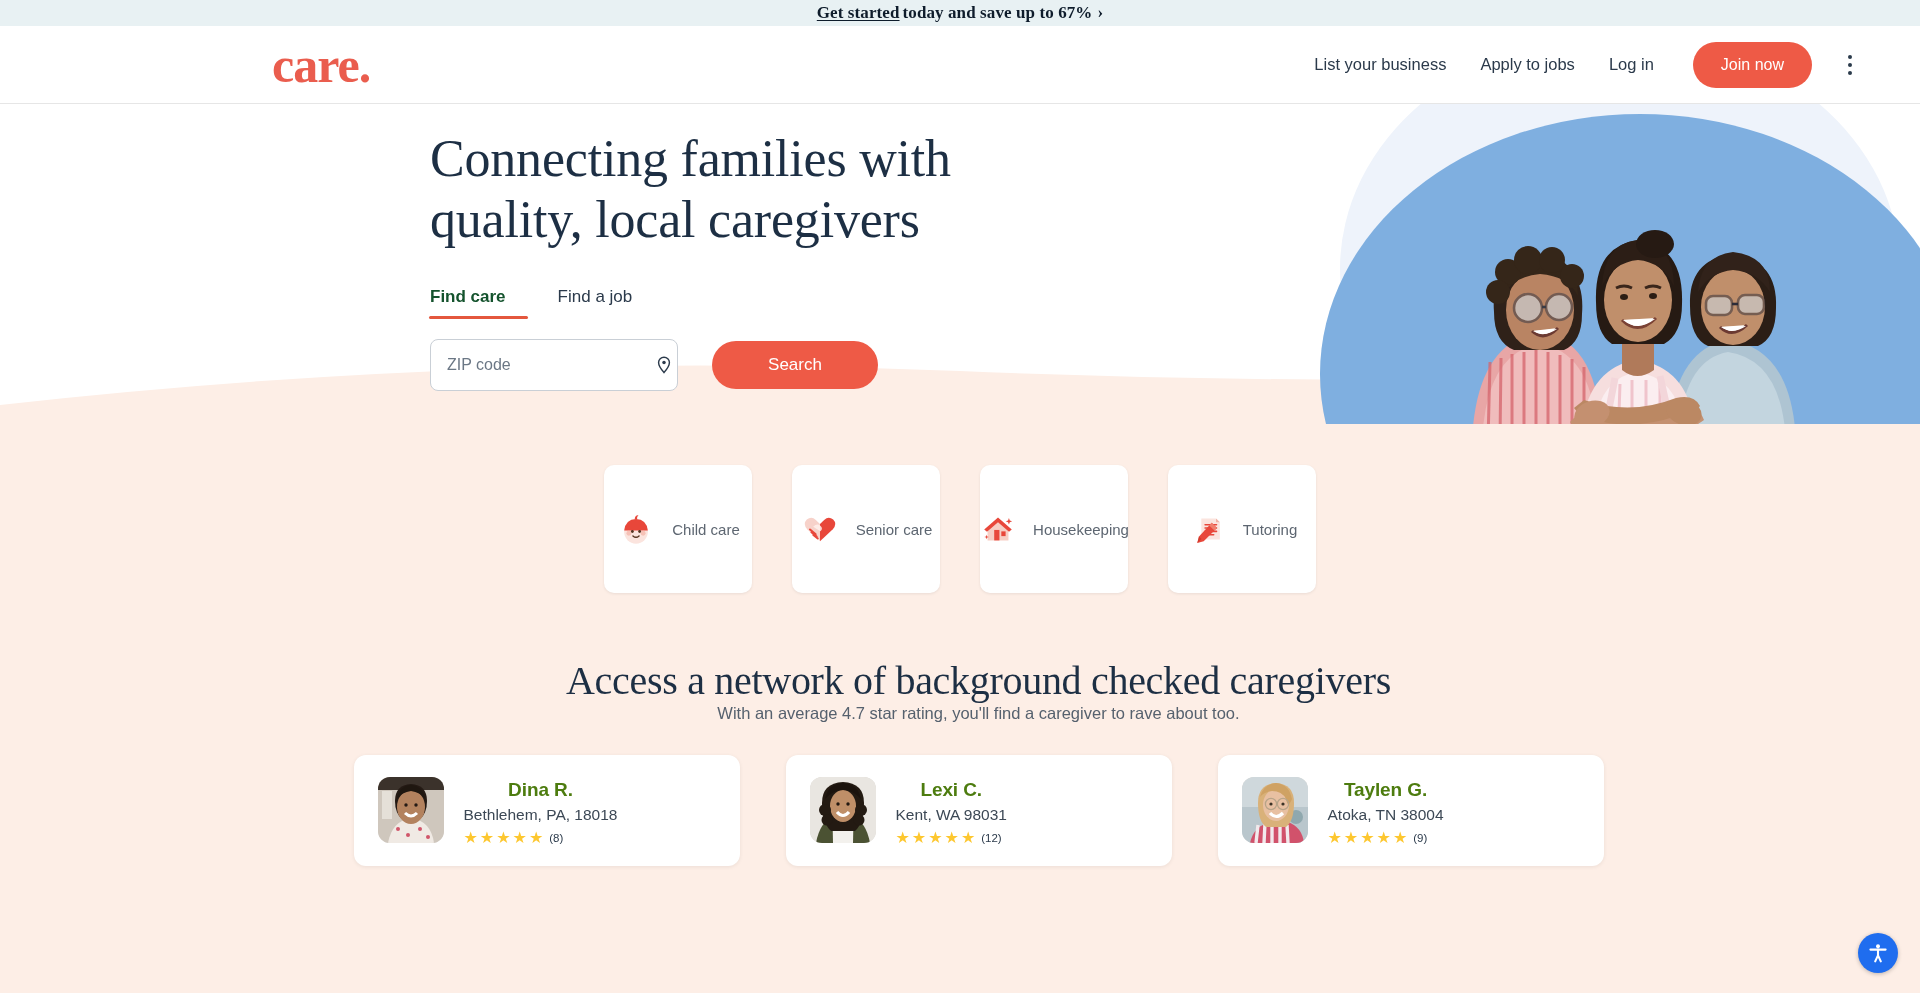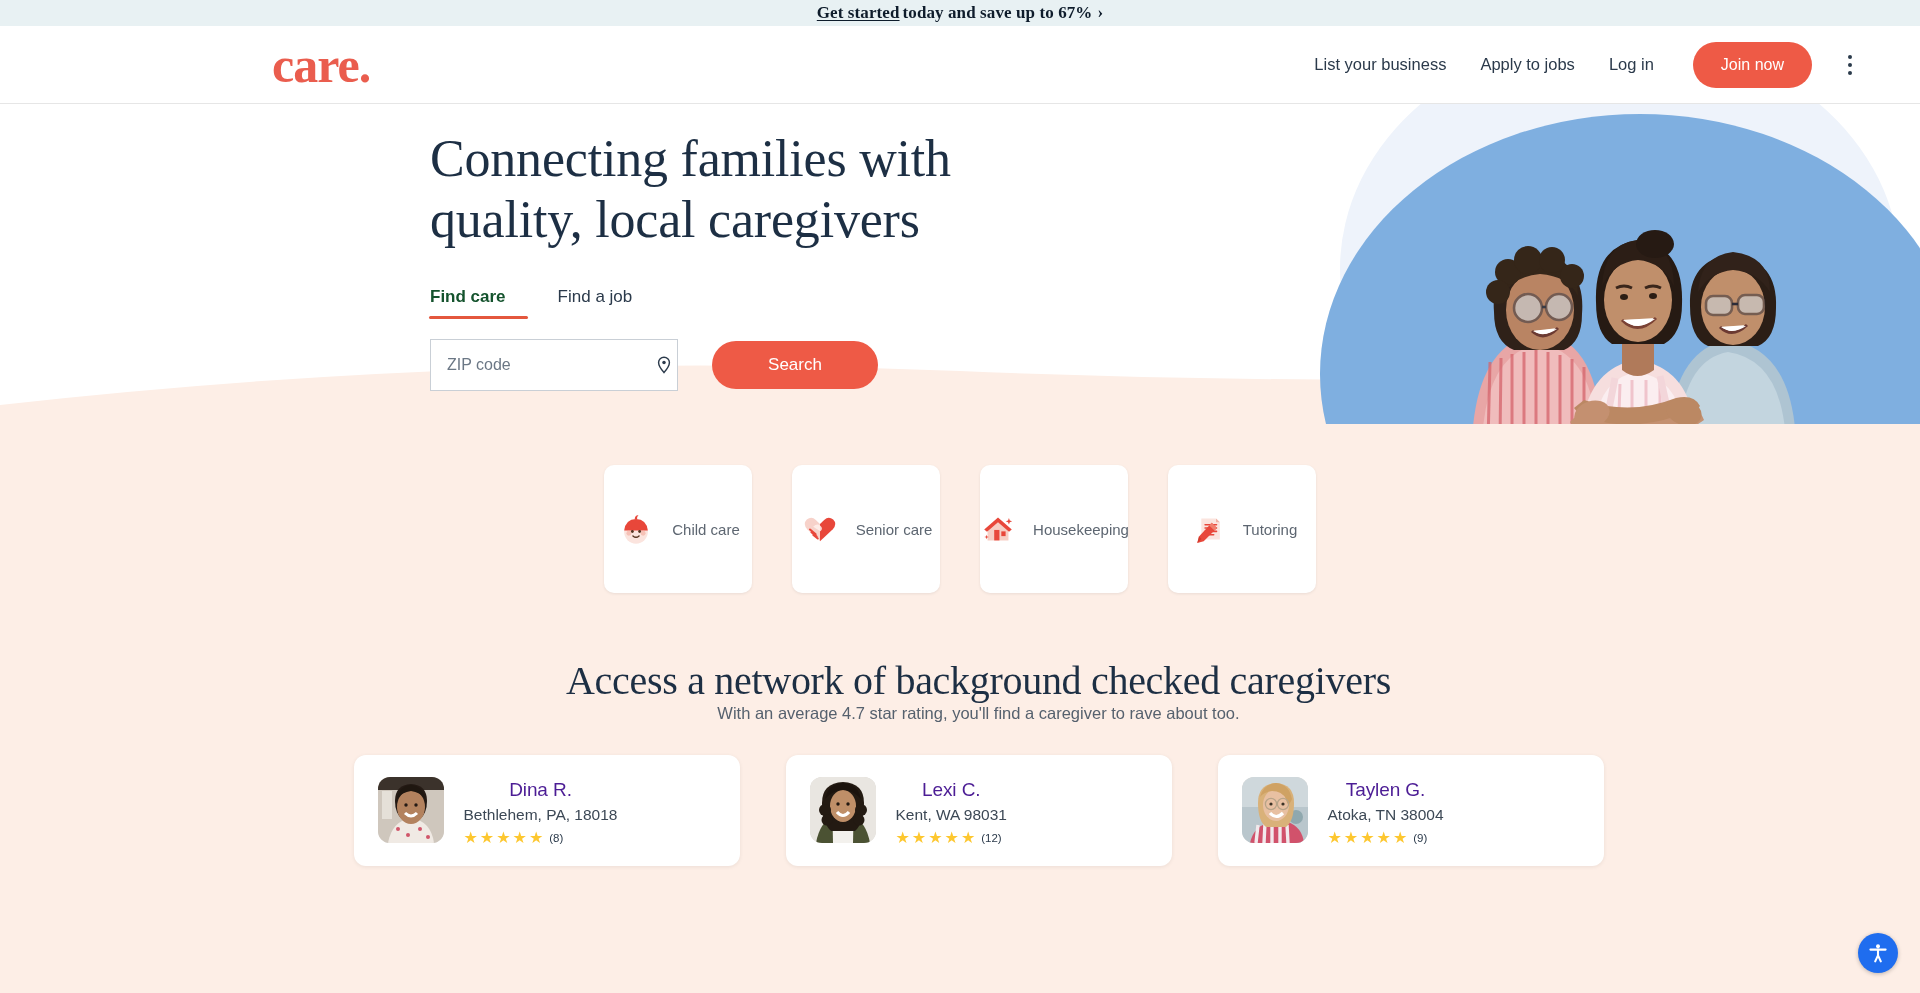--- a/index.html
+++ b/index.html
@@ -163,21 +163,21 @@
   .search-row {
     display: flex;
     align-items: center;
     gap: 34px;
     margin-top: 20px;
   }
   .zip-field {
     width: 248px;
     height: 52px;
     border: 1px solid #c9cfd6;
-    border-radius: 0;
+    border-radius: 8px;
     background: #fff;
     display: flex;
     align-items: center;
     padding: 0 14px 0 16px;
     position: relative;
   }
   .zip-field input {
     flex: 1;
     border: none;
     outline: none;
@@ -321,22 +321,22 @@
   .cg-avatar {
     width: 66px; height: 66px;
     border-radius: 12px;
     flex: none;
     overflow: hidden;
     background: #d9d4cf;
   }
   .cg-info { padding-top: 2px; }
   .cg-name {
     font-size: 19px;
-    font-weight: 400;
-    color: #4c1d95;
+    font-weight: 700;
+    color: #4d7c0f;
     letter-spacing: -.1px;
   }
   .cg-loc {
     margin-top: 5px;
     font-size: 15.5px;
     color: #3c4855;
   }
   .cg-rating {
     margin-top: 6px;
     display: flex;

